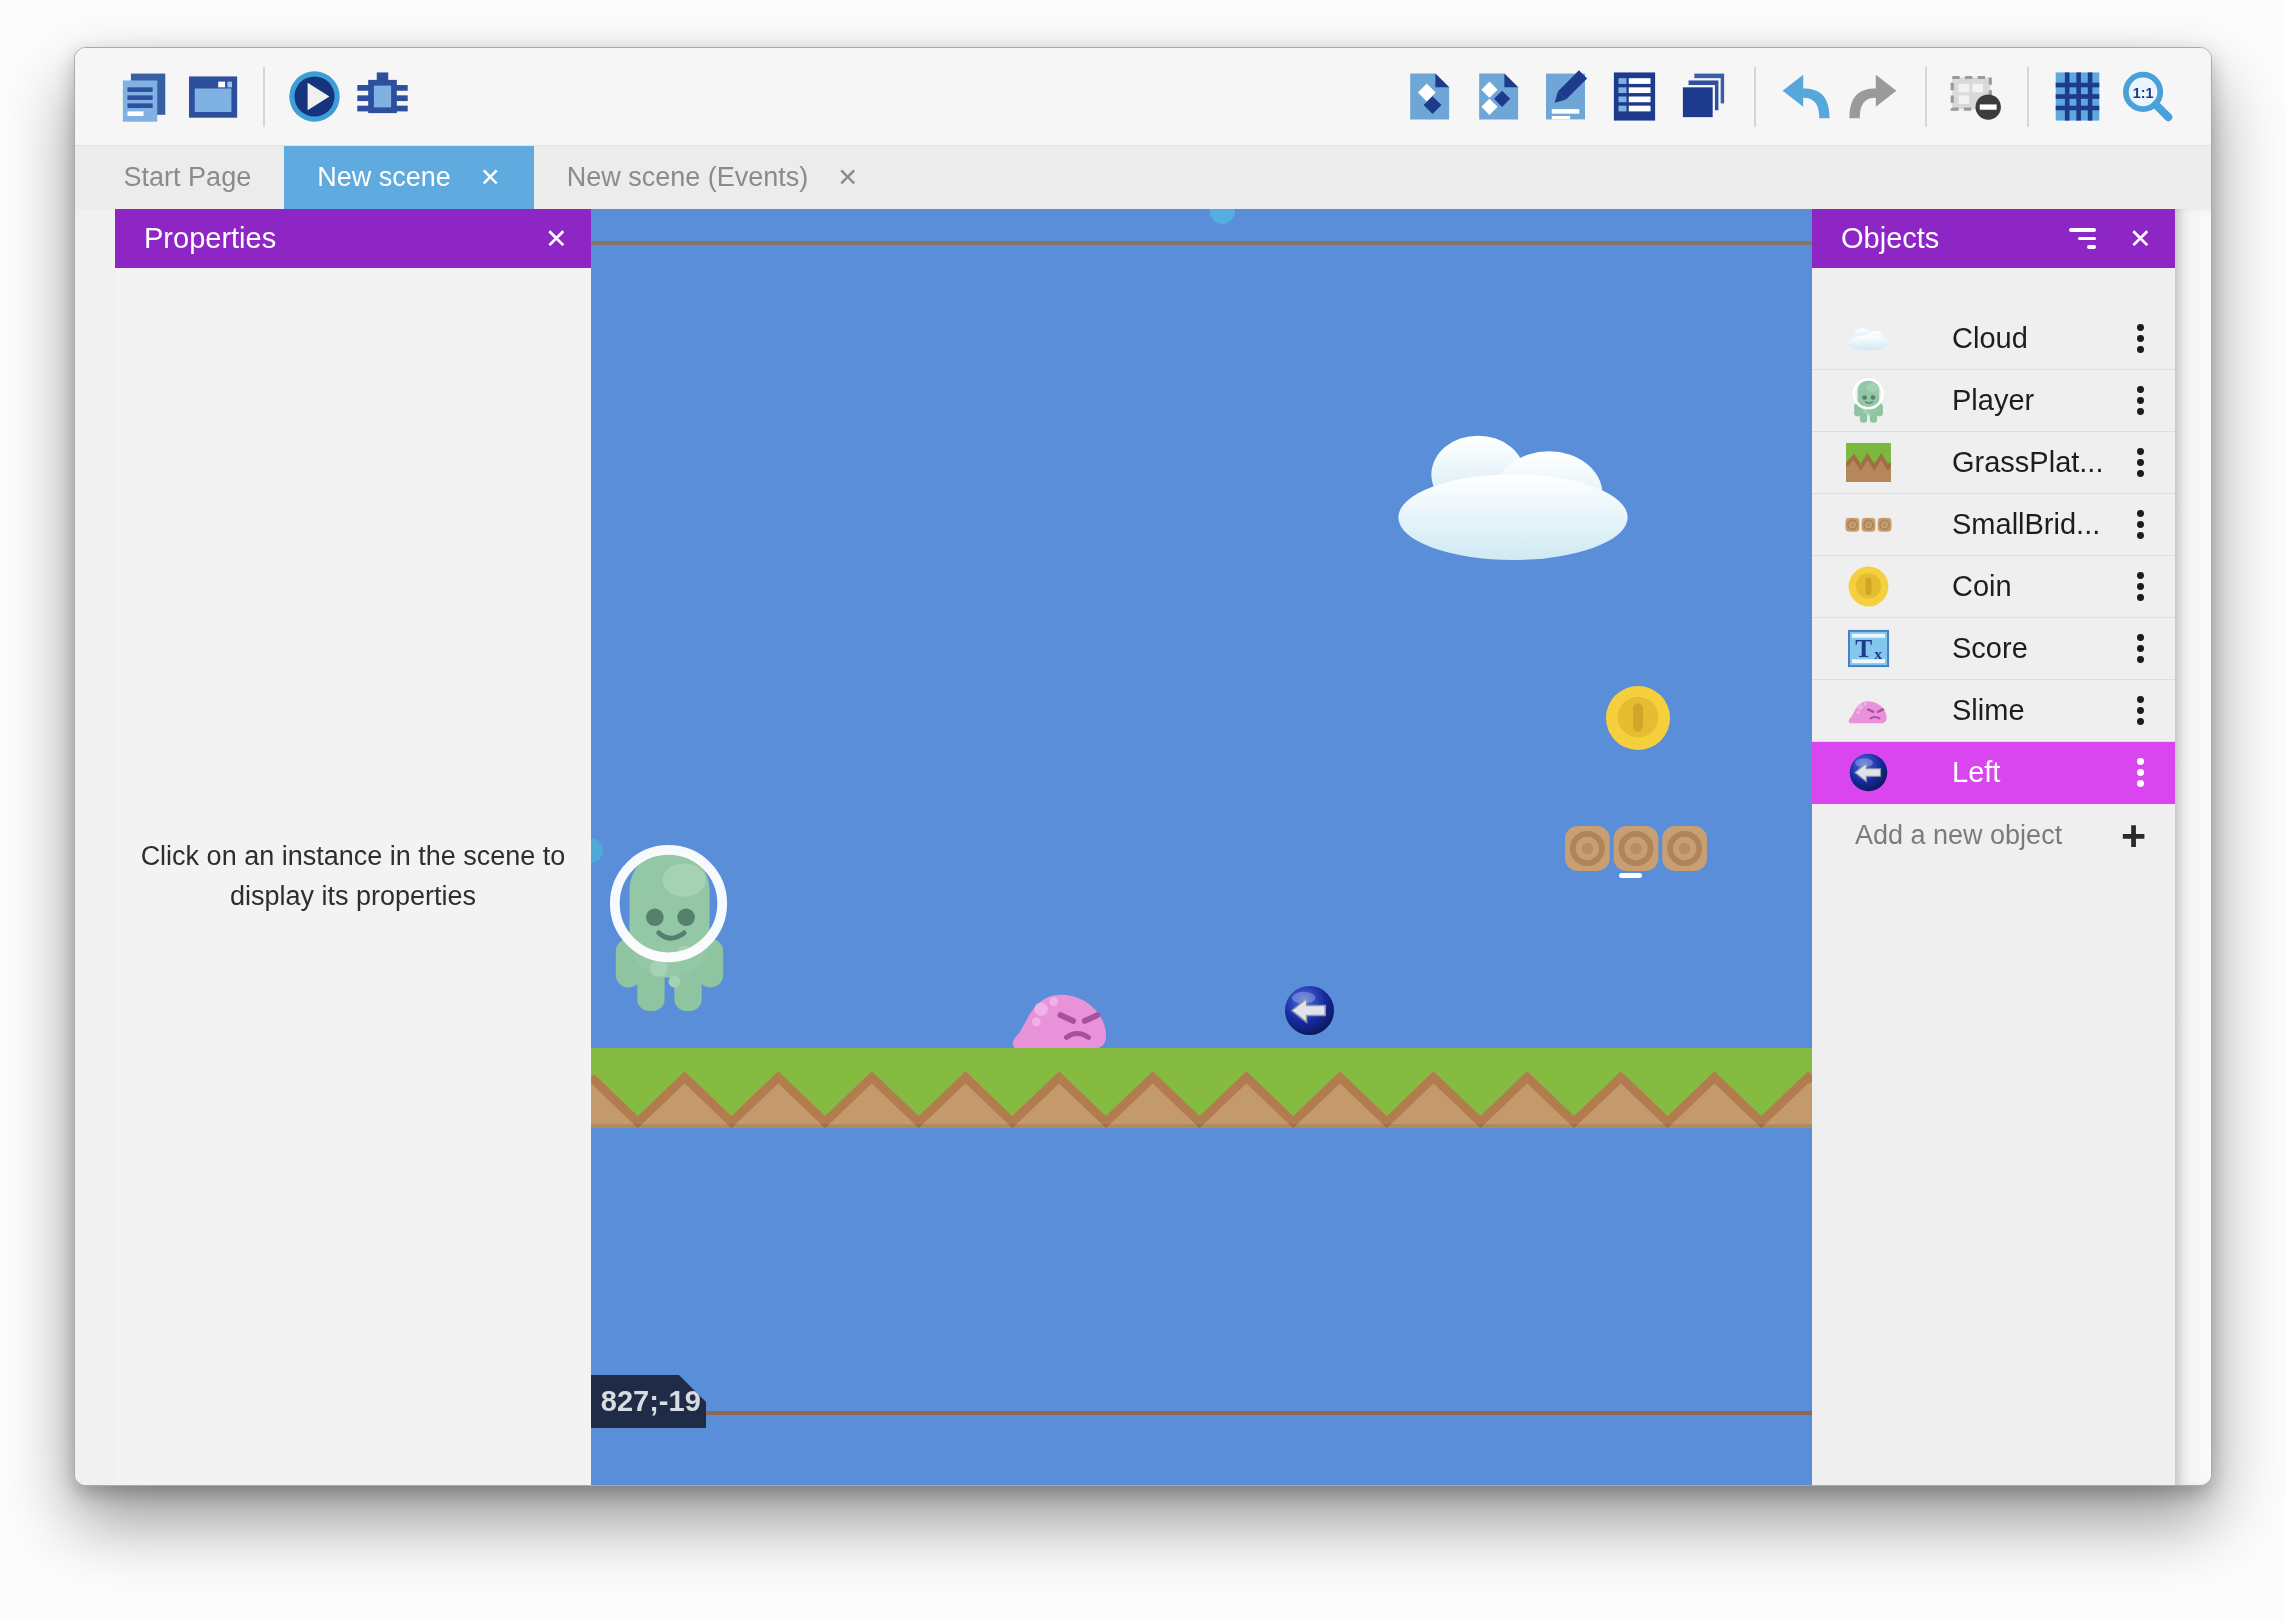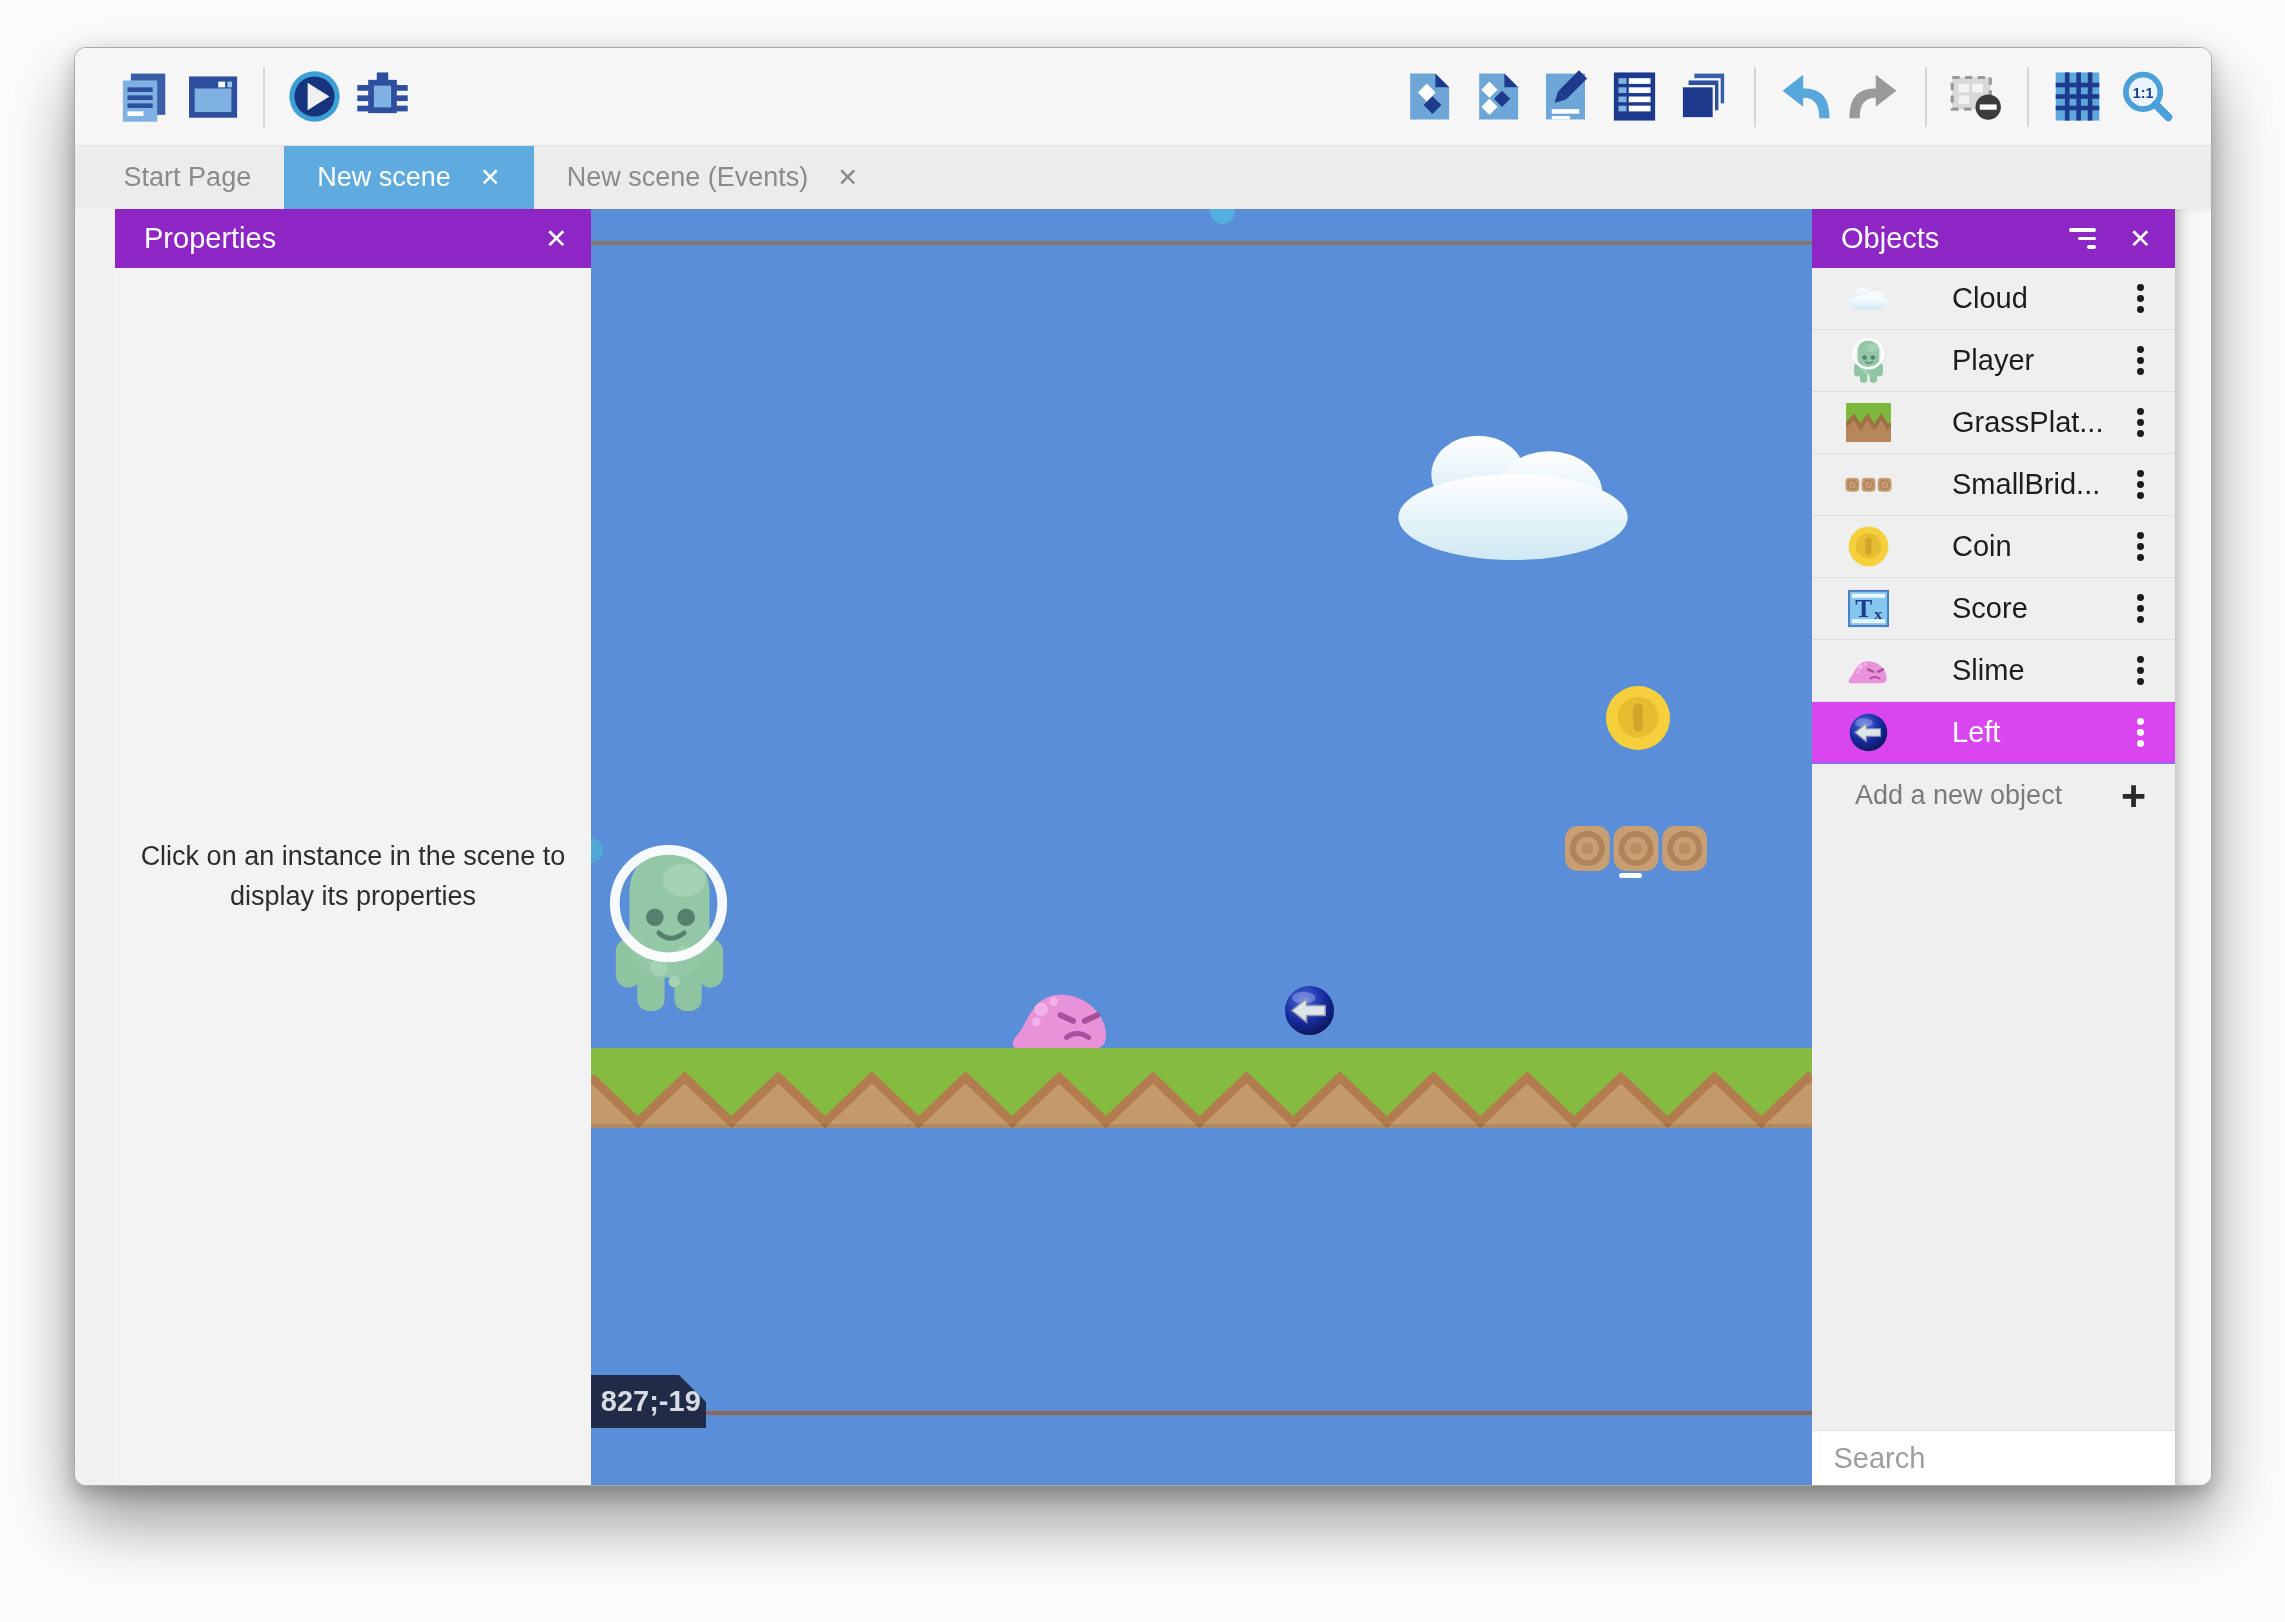--- a/index.html
+++ b/index.html
@@ -55,21 +55,21 @@
   .dot-top{left:619px;top:-9.8px;background:#55aee0;}
   .dot-side{left:-12.7px;top:629px;background:#4fa8d8;}
   .coordbadge{left:0;top:1166px;width:115px;height:53px;background:#1f2b47;color:#d7dbe2;font-weight:bold;font-size:29px;
               display:flex;align-items:center;padding-left:9.8px;clip-path:polygon(0 0,88px 0,115px 27px,115px 53px,0 53px);}
 
   
   .objects{width:363px;flex:0 0 363px;background:#efefef;}
   .ohead-icons{display:flex;align-items:center;gap:33px;}
   .filter-lines i{display:block;height:3.9px;background:#fff;border-radius:2px;margin:4.9px 0 4.9px auto;}
   .filter-lines i:nth-child(1){width:27px;} .filter-lines i:nth-child(2){width:17.6px;} .filter-lines i:nth-child(3){width:8.8px;}
-  .olist{flex:0 0 auto;}
+  .olist{flex:0 0 auto;margin-top:40px;}
   .orow{height:62px;display:flex;align-items:center;padding:0 25px 0 33px;border-bottom:1px solid #dedede;font-size:29px;color:#1d1d1f;background:#efefef;}
   .orow .oicon{width:47px;height:51px;display:flex;align-items:center;justify-content:center;flex:0 0 47px;}
   .orow .olabel{margin-left:60px;flex:1;white-space:nowrap;overflow:hidden;}
   .orow.selected{background:#d946ef;color:#fff;border-bottom-color:#4a90e8;}
   .odots{width:19.5px;flex:0 0 19.5px;}
   .odots i{display:block;width:6.8px;height:6.8px;border-radius:50%;background:#1c1c1c;margin:3.9px auto;}
   .orow.selected .odots i{background:#fff;}
   .addrow{height:62px;display:flex;align-items:center;padding:0 29px 0 43px;font-size:27px;color:#7b7b7b;}
   .addrow .addlabel{flex:1;}
   .addplus{font-size:43px;color:#2a2a2a;font-weight:bold;line-height:1;}
@@ -473,25 +473,18 @@
         </div>
       </div>
 
       <div class="addrow">
         <span class="addlabel">Add a new object</span>
         <span class="addplus">+</span>
       </div>
 
       <div class="ospacer"></div>
 
-      <div class="osearch">
-        <input type="text" placeholder="Search" style="">
-        <svg style="width:31px;height:31px" viewBox="0 0 32 32">
-          <circle cx="13" cy="13" r="9" fill="none" stroke="#7d7d7d" stroke-width="3"></circle>
-          <line x1="20" y1="20" x2="28" y2="28" stroke="#7d7d7d" stroke-width="3.5" stroke-linecap="round"></line>
-        </svg>
-      </div>
     </div>
 
     <div class="edge right-edge"></div>
   </div>
 </div>
 
 
 </body></html>

